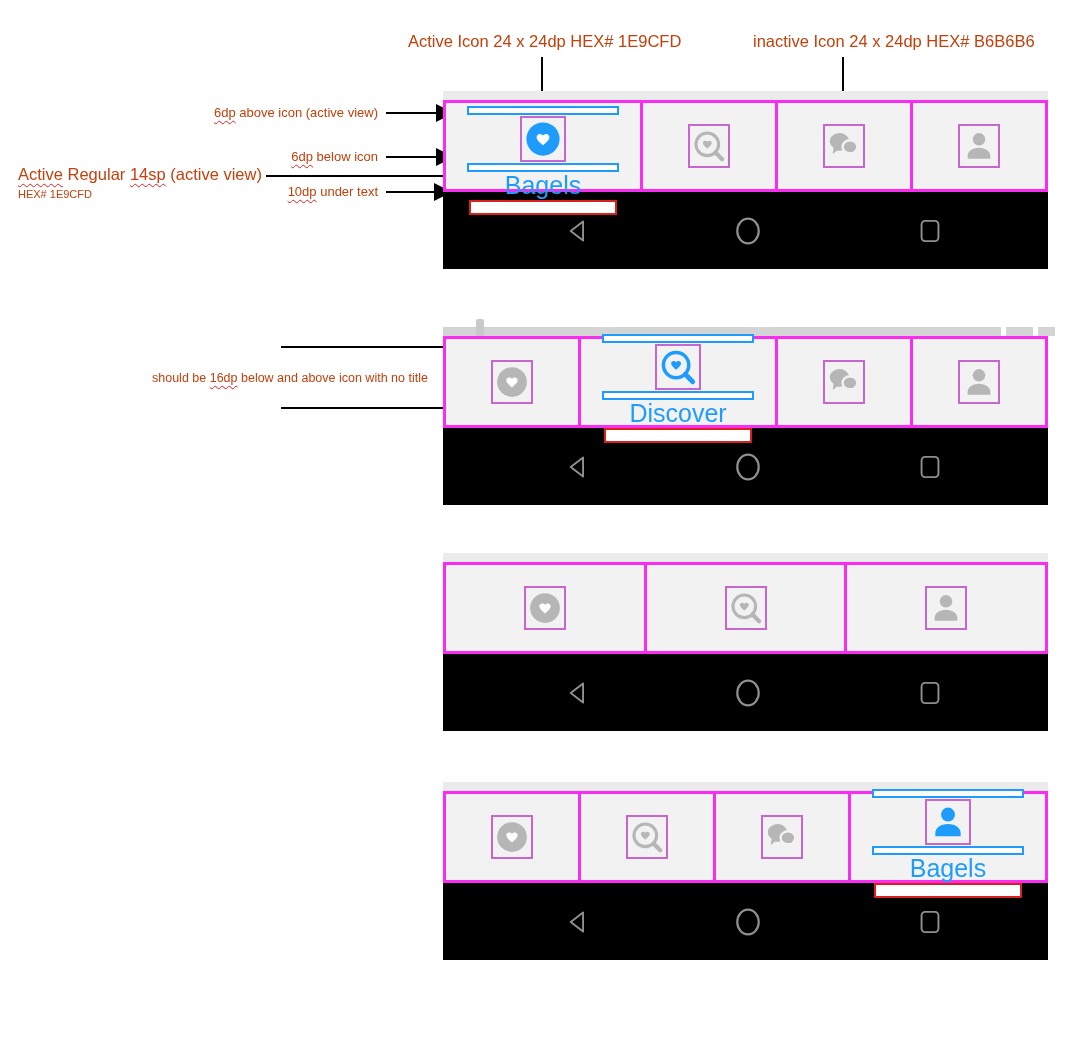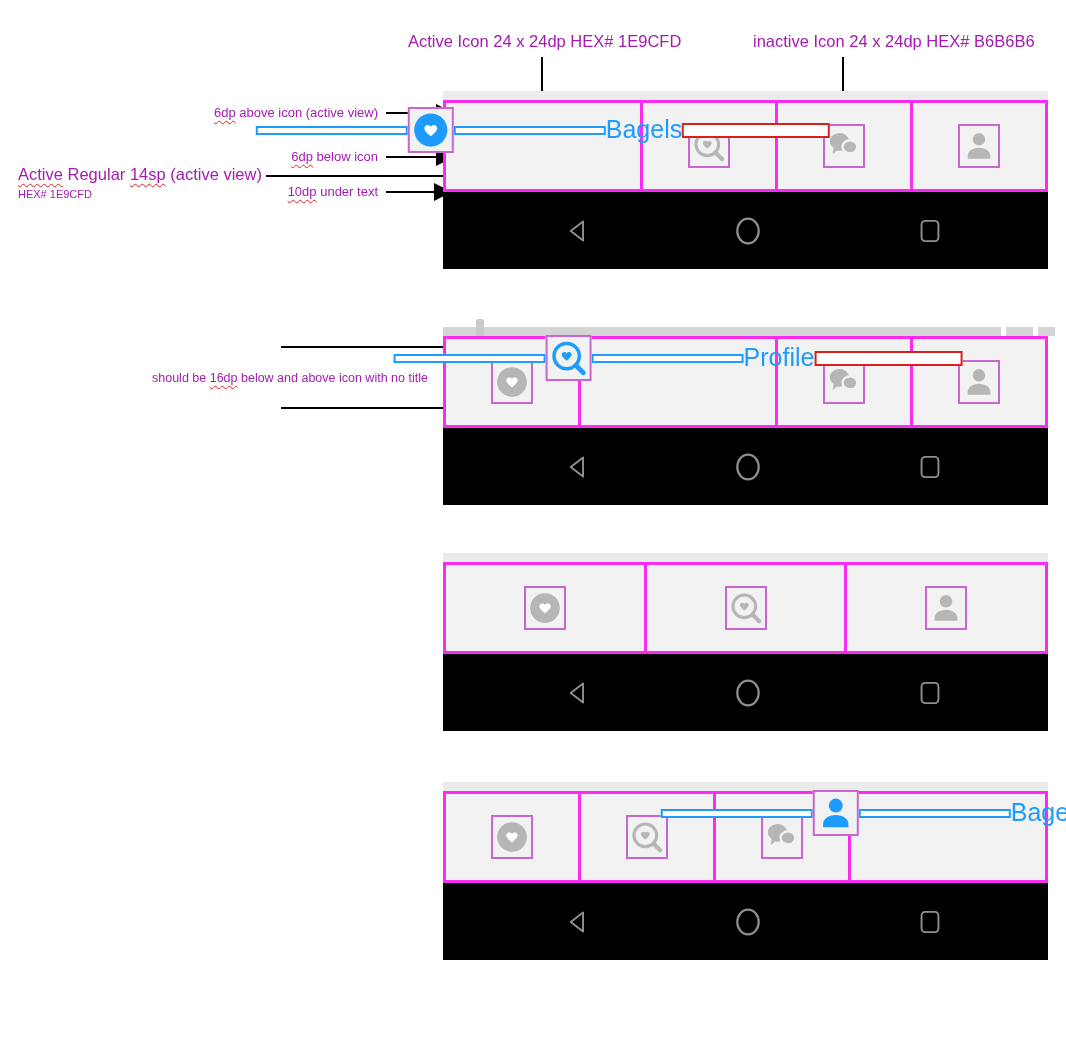--- a/index.html
+++ b/index.html
@@ -1,20 +1,20 @@
 <!DOCTYPE html>
 <html><head>
 <meta charset="utf-8">
 <style>
   html,body{margin:0;padding:0;background:#fff;}
   .page{position:relative;width:1066px;height:1039px;background:#fff;
         font-family:"Liberation Sans",sans-serif;overflow:hidden;color:#000;}
 
   
-  .ann{position:absolute;white-space:nowrap;color:#a21caf;text-align:center;}
+  .ann{position:absolute;white-space:nowrap;color:#c2410c;text-align:center;}
   .t1{left:408px;top:32px;font-size:16.5px;}
   .t2{left:753px;top:32px;font-size:16.5px;}
   .t3{right:688px;top:105px;font-size:13px;}
   .t4{right:688px;top:149px;font-size:13px;}
   .t5{left:18px;top:165px;font-size:16.5px;}
   .t6{left:18px;top:188px;font-size:11px;}
   .t7{right:688px;top:184px;font-size:13px;}
   .t8{left:152px;top:371px;font-size:12.5px;}
   .t9{left:303px;top:1000px;font-size:19px;}
   .sq{text-decoration:underline;text-decoration-style:wavy;
@@ -37,21 +37,21 @@
           border:3px solid #fa2bf2;box-sizing:border-box;display:flex;}
   .cell{flex:1;position:relative;display:flex;align-items:center;justify-content:center;}
   .cell + .cell{border-left:3px solid #fa2bf2;}
   .cell.active{flex:1.47;}
 
   .ibox{width:42px;height:44px;border:2px solid #c766ce;box-sizing:border-box;
         display:flex;align-items:center;justify-content:center;color:#b6b6b6;}
   .ic{width:34px;height:34px;display:block;}
 
   .stack{position:absolute;left:50%;transform:translateX(-50%);
-         display:flex;flex-direction:row;align-items:center;z-index:2;justify-content:space-between;}
+         display:flex;flex-direction:column;align-items:center;z-index:2;justify-content:space-between;}
   .m1 .stack{top:3px;}
   .m2 .stack,.m3 .stack,.m4 .stack{top:-5px;}
   .sbar{width:152px;height:9px;border:2px solid #1e9cfd;background:#fff;box-sizing:border-box;}
   .ibox.act{width:46px;height:46px;color:#1e9cfd;margin:1px 0;background:#f2f2f2;}
   .ibox.act .ic{width:38px;height:38px;}
   .tlabel{font-size:25px;line-height:25px;color:#1e9cfd;margin:1px 0 2px 0;}
   .rrect{width:148px;height:15px;border:2px solid #db1f1a;background:#fff;box-sizing:border-box;}
 
   .navbar{position:absolute;left:0;top:92px;width:605px;height:77px;background:#000;}
   .nv{position:absolute;top:50%;transform:translate(-50%,-50%);color:#8f8f8f;}
@@ -193,21 +193,21 @@
       </div>
       <div class="cell active">
         <div class="stack">
           <div class="sbar"></div>
           <div class="ibox act">
             <svg class="ic">
                 <use href="#ic-discover"></use>
               </svg>
           </div>
           <div class="sbar"></div>
-          <div class="tlabel">Profile</div>
+          <div class="tlabel">Discover</div>
           <div class="rrect"></div>
         </div>
       </div>
       <div class="cell">
         <div class="ibox">
           <svg class="ic">
               <use href="#ic-chats"></use>
             </svg>
         </div>
       </div>

